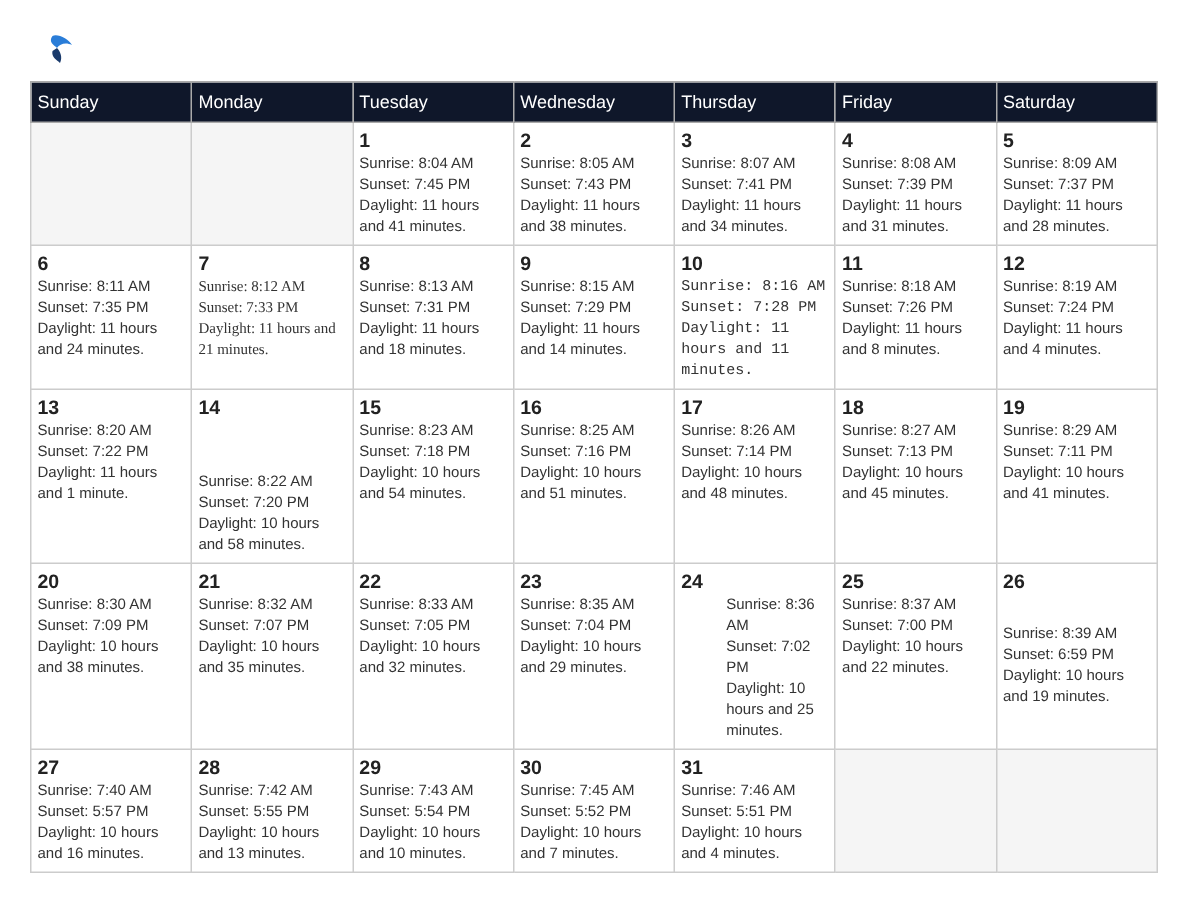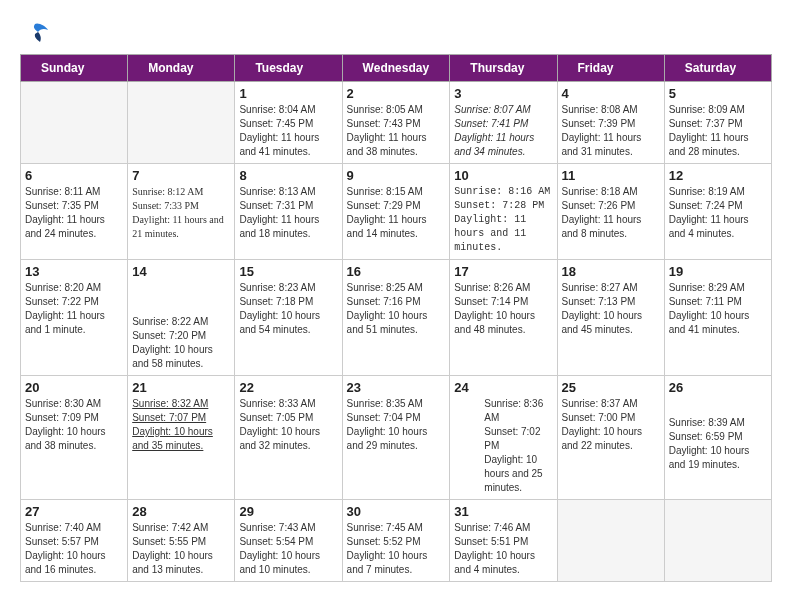--- a/index.html
+++ b/index.html
@@ -45,26 +45,26 @@
     .location {
       font-size: 15px;
       color: #555;
     }
     table {
       width: 100%;
       border-collapse: collapse;
       font-size: 10.5px;
     }
     th {
-      background: #701a75;
+      background: #0f172a;
       color: #fff;
-      padding: 6px 20px;
+      padding: 6px 4px;
       text-align: left;
       font-size: 12px;
-      font-weight: bold;
+      font-weight: normal;
       border: 1px solid #aaa;
     }
     td {
       border: 1px solid #ccc;
       vertical-align: top;
       padding: 4px;
       height: 80px;
       width: 107px;
       background: #fff;
     }
@@ -133,21 +133,21 @@
 Daylight: 11 hours and 41 minutes.</div>
         </td>
         <td>
           <span class="day-number">2</span>
           <div class="day-info" style="white-space: pre-line;">Sunrise: 8:05 AM
 Sunset: 7:43 PM
 Daylight: 11 hours and 38 minutes.</div>
         </td>
         <td>
           <span class="day-number">3</span>
-          <div class="day-info" style="white-space: pre-line; font-style: italic;">Sunrise: 8:07 AM
+          <div class="day-info" style="white-space: pre-line;">Sunrise: 8:07 AM
 Sunset: 7:41 PM
 Daylight: 11 hours and 34 minutes.</div>
         </td>
         <td>
           <span class="day-number">4</span>
           <div class="day-info" style="white-space: pre-line;">Sunrise: 8:08 AM
 Sunset: 7:39 PM
 Daylight: 11 hours and 31 minutes.</div>
         </td>
         <td>
@@ -247,21 +247,21 @@
       </tr>
       <tr class="row-alt">
         <td>
           <span class="day-number">20</span>
           <div class="day-info" style="white-space: pre-line;">Sunrise: 8:30 AM
 Sunset: 7:09 PM
 Daylight: 10 hours and 38 minutes.</div>
         </td>
         <td>
           <span class="day-number">21</span>
-          <div class="day-info" style="white-space: pre-line; text-decoration: underline;">Sunrise: 8:32 AM
+          <div class="day-info" style="white-space: pre-line;">Sunrise: 8:32 AM
 Sunset: 7:07 PM
 Daylight: 10 hours and 35 minutes.</div>
         </td>
         <td>
           <span class="day-number">22</span>
           <div class="day-info" style="white-space: pre-line;">Sunrise: 8:33 AM
 Sunset: 7:05 PM
 Daylight: 10 hours and 32 minutes.</div>
         </td>
         <td>

